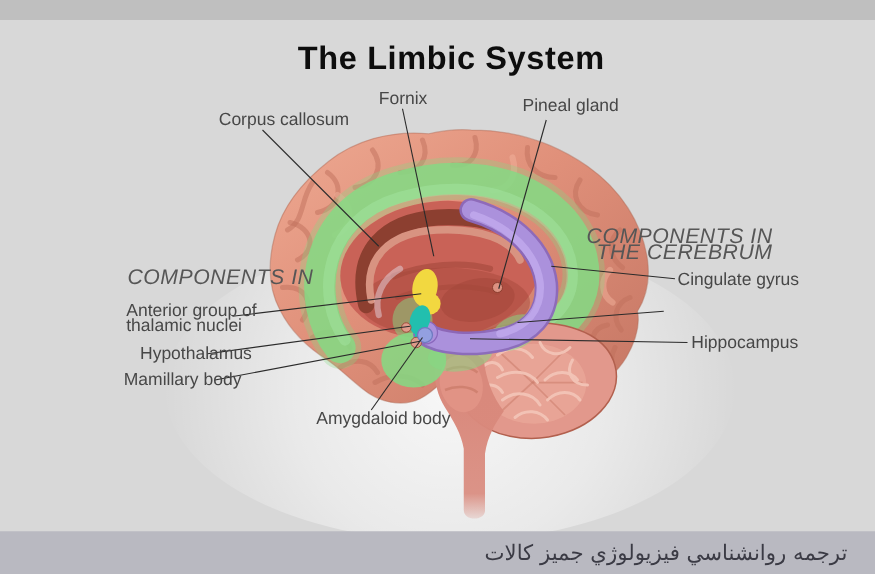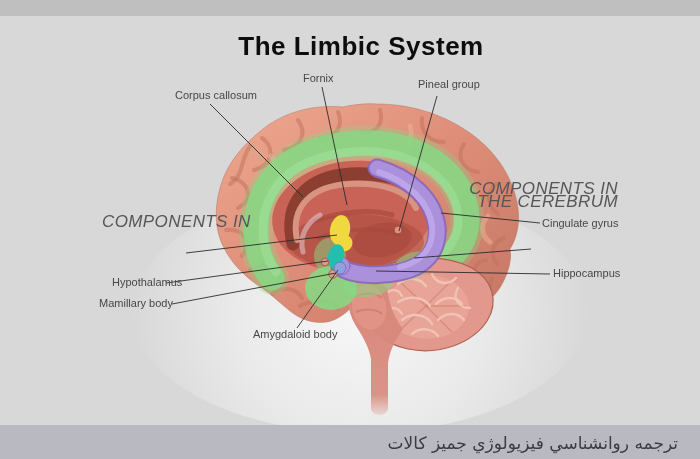--- a/index.html
+++ b/index.html
@@ -8,21 +8,21 @@
     background:var(--background,#d8d8d8);
     font-family:"Liberation Sans",sans-serif;
   }
   #art{position:absolute;left:0;top:0;}
   .title{
     position:absolute;top:15px;left:361px;transform:translateX(-50%);
     font-size:26px;font-weight:bold;letter-spacing:.5px;white-space:nowrap;
     color:var(--title-text,#0d0d0d);
   }
   .lbl{
-    position:absolute;font-size:11px;line-height:11.5px;white-space:nowrap;
+    position:absolute;font-size:14px;line-height:11.5px;white-space:nowrap;
     color:var(--label-text,#474747);
   }
   .hdr{
     position:absolute;font-size:17px;line-height:12.5px;font-style:italic;
     letter-spacing:.4px;white-space:nowrap;color:var(--header-text,#565656);
   }
   .ra{text-align:right;}
   .footer-bar{
     position:absolute;left:0;top:409px;width:700px;height:37px;
     background:var(--footer-bar,#b9b9c1);
@@ -178,33 +178,37 @@
       <line x1="186" y1="237" x2="337" y2="219"></line>
       <line x1="166" y1="267" x2="328" y2="245"></line>
       <line x1="172" y1="288" x2="336" y2="257"></line>
       <line x1="297" y1="312" x2="338" y2="254"></line>
     </g>
   </svg>
 
   <div class="title">The Limbic System</div>
 
   <div class="lbl" style="left:303px;top:57px">Fornix</div>
-  <div class="lbl" style="left:418px;top:63px">Pineal group</div>
+  <div class="lbl" style="left:418px;top:63px">Pineal gland</div>
   <div class="lbl" style="left:175px;top:74px">Corpus callosum</div>
 
   <div class="hdr ra" style="right:82px;top:167px">
     <div>COMPONENTS IN</div>
     <div>THE CEREBRUM</div>
   </div>
   <div class="lbl" style="left:542px;top:202px">Cingulate gyrus</div>
   <div class="lbl" style="left:553px;top:252px">Hippocampus</div>
 
   <div class="hdr" style="left:102px;top:200px">
     <div>COMPONENTS IN</div>
   </div>
+  <div class="lbl" style="left:101px;top:227px">
+    <div>Anterior group of</div>
+    <div>thalamic nuclei</div>
+  </div>
   <div class="lbl" style="left:112px;top:261px">Hypothalamus</div>
   <div class="lbl" style="left:99px;top:282px">Mamillary body</div>
   <div class="lbl" style="left:253px;top:313px">Amygdaloid body</div>
 
   <div class="footer-bar">
     <div class="footer-caption" dir="rtl">ترجمه روانشناسي فيزيولوژي جميز كالات</div>
   </div>
 
 </div>
 

